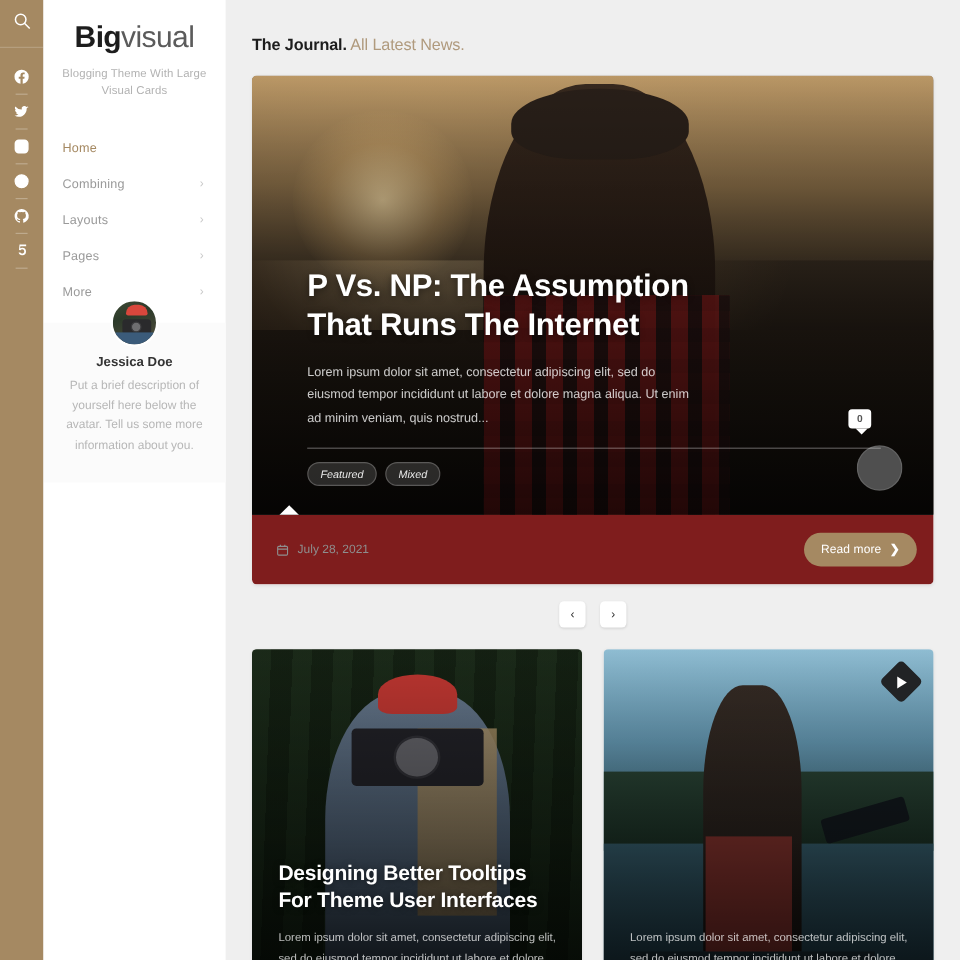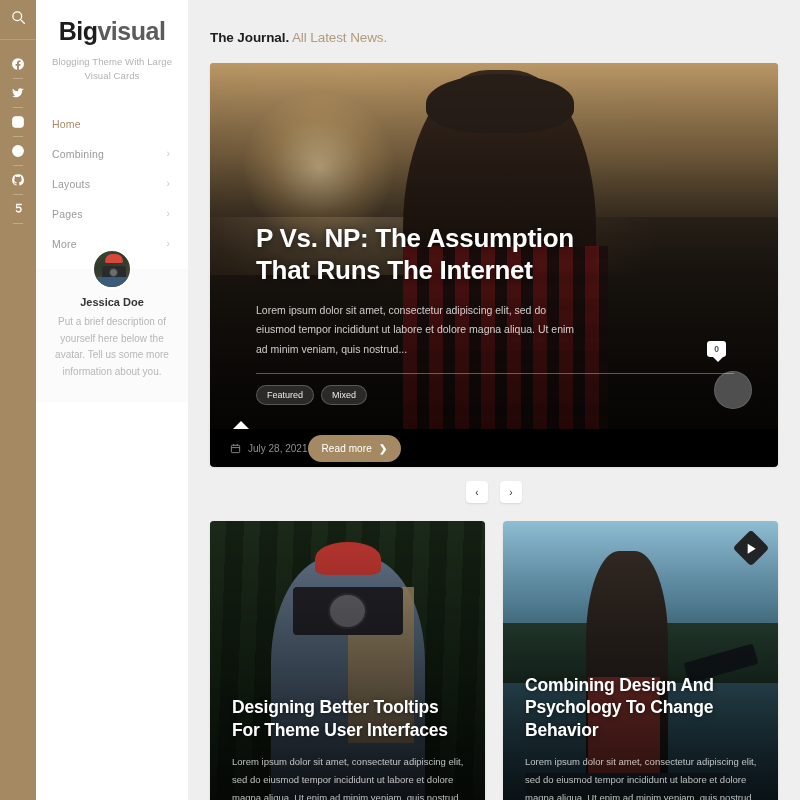--- a/index.html
+++ b/index.html
@@ -37,21 +37,21 @@
   
   .sidebar {
     position: absolute; left: 36px; top: 0;
     width: 152px; height: 800px;
     background: #fff;
     z-index: 20;
   }
   .brand { padding: 18px 10px 0; text-align: center; }
   .brand-title { font-size: 25px; letter-spacing: -0.5px; line-height: 1.1; }
   .brand-title .b1 { font-weight: 700; color: #1d1d1d; }
-  .brand-title .b2 { font-weight: 700; color: #5b5b5b; }
+  .brand-title .b2 { font-weight: 400; color: #5b5b5b; }
   .brand-sub {
     margin-top: 9px; font-size: 9.5px; color: #b2b2b2;
     line-height: 1.5; letter-spacing: .1px;
   }
 
   .nav { margin-top: 26px; }
   .nav-item {
     display: flex; align-items: center; justify-content: space-between;
     padding: 9px 18px 9px 16px;
     font-size: 10.5px; color: #9a9a9a; letter-spacing: .2px; text-align: center;
@@ -124,20 +124,21 @@
   .hero-excerpt {
     margin-top: 14px; color: rgba(255,255,255,.78);
     font-size: 10.5px; line-height: 1.85; max-width: 330px;
   }
   .hero-rule { margin-top: 14px; width: 100%; height: 1px; background: rgba(255,255,255,.33); }
   .hero-tags { margin-top: 11px; display: flex; gap: 7px; }
   .tag {
     font-size: 9px; color: #e8e8e8; padding: 4px 10px;
     border-radius: 10px; background: rgba(255,255,255,.14);
     border: 1px solid rgba(255,255,255,.22);
+    font-style: italic;
   }
   .hero-notch {
     position: absolute; left: 22px; bottom: -1px;
     width: 0; height: 0;
     border-left: 9px solid transparent; border-right: 9px solid transparent;
     border-bottom: 9px solid #fff;
   }
   .comment-bubble {
     position: absolute; right: 52px; bottom: 72px;
     background: #fff; color: #555; font-size: 8.5px; font-weight: 700;
@@ -148,22 +149,22 @@
     border-left: 5px solid transparent; border-right: 5px solid transparent;
     border-top: 5px solid #fff;
   }
   .hero-avatar {
     position: absolute; right: 26px; bottom: 20px;
     width: 38px; height: 38px; border-radius: 50%;
     background: #4f4f4f; border: 1px solid rgba(255,255,255,.12);
   }
 
   .hero-foot {
-    height: 38px; display: flex; align-items: center; 
-    padding: 0 14px 0 20px; background: #000000;
+    height: 58px; display: flex; align-items: center; justify-content: space-between;
+    padding: 0 14px 0 20px; background: #7f1d1d;
   }
   .hero-date { display: flex; align-items: center; gap: 7px; font-size: 10px; color: #8e8e8e; }
   .cal-icon { width: 11px; height: 11px; }
   .read-more {
     display: inline-flex; align-items: center; gap: 7px;
     background: #a58962; color: #fff; font-size: 10px;
     padding: 8px 14px; border-radius: 14px; border: 0;
     cursor: pointer; letter-spacing: .1px;
   }
   .read-more .chev { font-size: 10px; font-weight: 700; }
@@ -402,19 +403,18 @@
         <span class="rower"></span>
           <span class="jacket"></span>
         <span class="boat"></span>
           <span class="paddle"></span>
       </div>
       <span class="veil2"></span>
       <div class="play-badge">
           <span class="tri"></span>
         </div>
       <div class="gcard-body">
-        <h3 class="gcard-title">Combining Design And Psychology To Change Behavior</h3>
         <p class="gcard-excerpt">Lorem ipsum dolor sit amet, consectetur adipiscing elit, sed do eiusmod tempor incididunt ut labore et dolore magna aliqua. Ut enim ad minim veniam, quis nostrud</p>
       </div>
     </article>
   </div>
 
 </main>
 
 </body></html>

